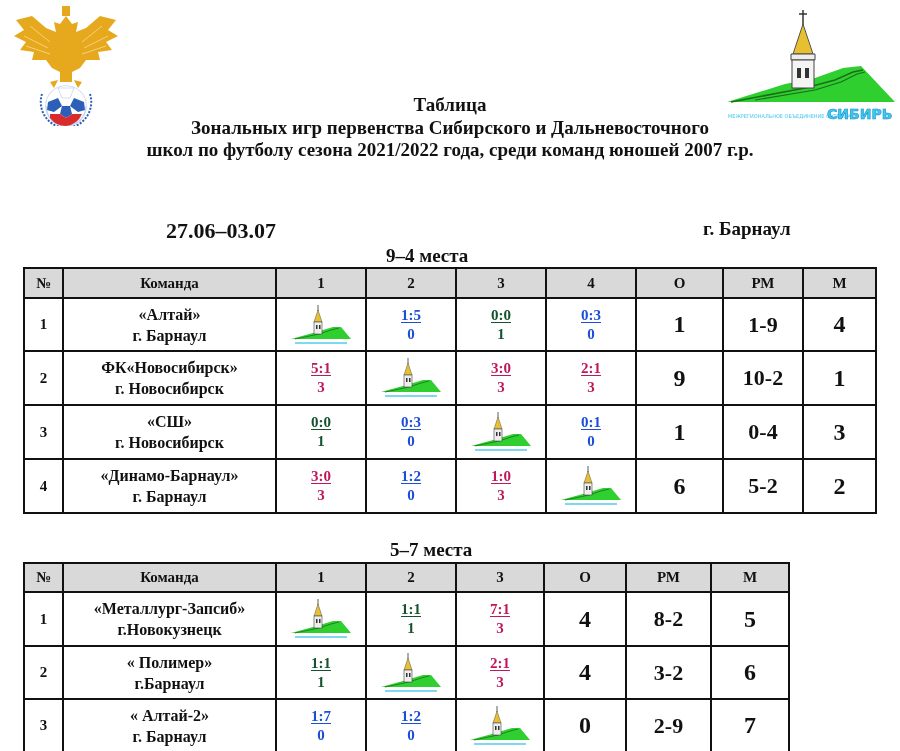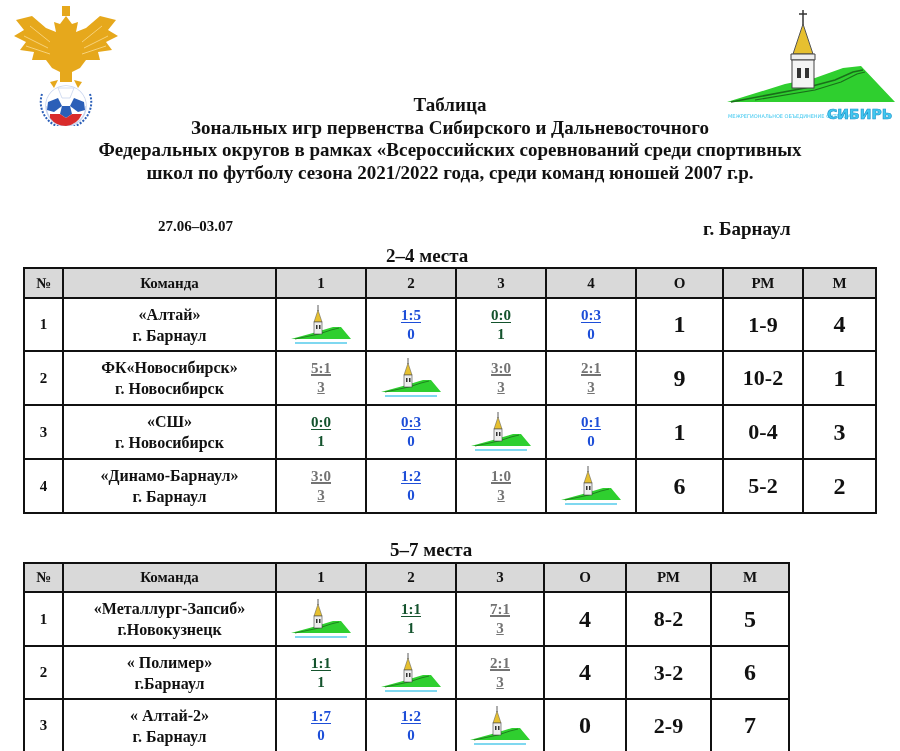--- a/index.html
+++ b/index.html
@@ -3,34 +3,34 @@
 <meta charset="utf-8">
 <style>
   html, body { margin: 0; padding: 0; background: #ffffff; }
   body { width: 900px; height: 751px; position: relative; overflow: hidden;
          font-family: "Liberation Serif", "DejaVu Serif", serif; color: #111; }
   .abs { position: absolute; }
   .title-block { position: absolute; left: 0; top: 94px; width: 900px; text-align: center;
                  font-weight: bold; font-size: 19px; line-height: 22.5px; }
   .title-block div { white-space: nowrap; }
   .title-block .t0 { }
-  .meta-date { left: 158px; top: 218px; font-weight: bold; font-size: 15px; }
+  .meta-date { left: 166px; top: 218px; font-weight: bold; font-size: 22px; }
   .meta-city { left: 703px; top: 218px; font-weight: bold; font-size: 19px; }
   .section-title { font-weight: bold; font-size: 19px; white-space: nowrap; }
   table.standings { position: absolute; border-collapse: collapse; table-layout: fixed; }
   table.standings th, table.standings td { border: 2px solid #111; padding: 0; text-align: center;
         vertical-align: middle; font-family: "Liberation Serif", serif; }
   table.standings th { background: #d9d9d9; font-size: 15px; font-weight: bold; }
   td.num { vertical-align: top; text-align: left; padding-left: 13px; padding-top: 4px;
            font-size: 15px; font-weight: bold; }
   td.team { font-size: 16px; font-weight: bold; line-height: 21px; }
   td.score { font-weight: bold; font-size: 15px; line-height: 19px; }
   .score-top { text-decoration: underline; text-underline-offset: 2px; display: block; }
   .score-bot { display: block; }
-  .c-win { color: #737373; text-decoration: underline; }
+  .c-win { color: #be185d; }
   .c-draw { color: #14532d; }
   .c-loss { color: #1d4ed8; }
   td.big { font-size: 24px; font-weight: bold; }
   td.rm { font-size: 22px; font-weight: bold; vertical-align: top; padding-top: 6px; }
   td.self svg { display: block; margin: 0 auto; }
 </style>
 </head>
 <body>
 
 <div class="abs" style="left:10px; top:2px; width:112px; height:124px;">
@@ -78,28 +78,27 @@
     <rect x="72" y="64" width="4" height="10" fill="#333"></rect>
     <rect x="80" y="64" width="4" height="10" fill="#333"></rect>
     <text x="3" y="114" font-size="5" fill="#40c8f0" font-family="DejaVu Sans, sans-serif">МЕЖРЕГИОНАЛЬНОЕ ОБЪЕДИНЕНИЕ ФУТБОЛА</text>
     <text x="102" y="115" font-size="14" font-weight="bold" fill="#40c8f0" stroke="#1a90c8" stroke-width="0.6" font-family="DejaVu Sans, sans-serif">СИБИРЬ</text>
   </svg>
 </div>
 
 <div class="title-block">
   <div class="t0">Таблица</div>
   <div>Зональных игр первенства Сибирского и Дальневосточного</div>
-  <div>Федеральных округов в рамках «Всероссийских соревнований среди спортивных</div>
   <div>школ по футболу сезона 2021/2022 года, среди команд юношей 2007 г.р.</div>
 </div>
 
 <div class="abs meta-date">27.06–03.07</div>
 <div class="abs meta-city">г. Барнаул</div>
 
-<div class="abs section-title" style="left:386px; top:245px;">2–4  места</div>
+<div class="abs section-title" style="left:386px; top:245px;">9–4  места</div>
 <table class="standings" id="group1-table" style="left:23px; top:267px; width:852px;">
   <colgroup>
     <col style="width:39px">
       <col style="width:213px">
       <col style="width:90px">
       <col style="width:90px">
     <col style="width:90px">
       <col style="width:90px">
       <col style="width:87px">
       <col style="width:80px">

